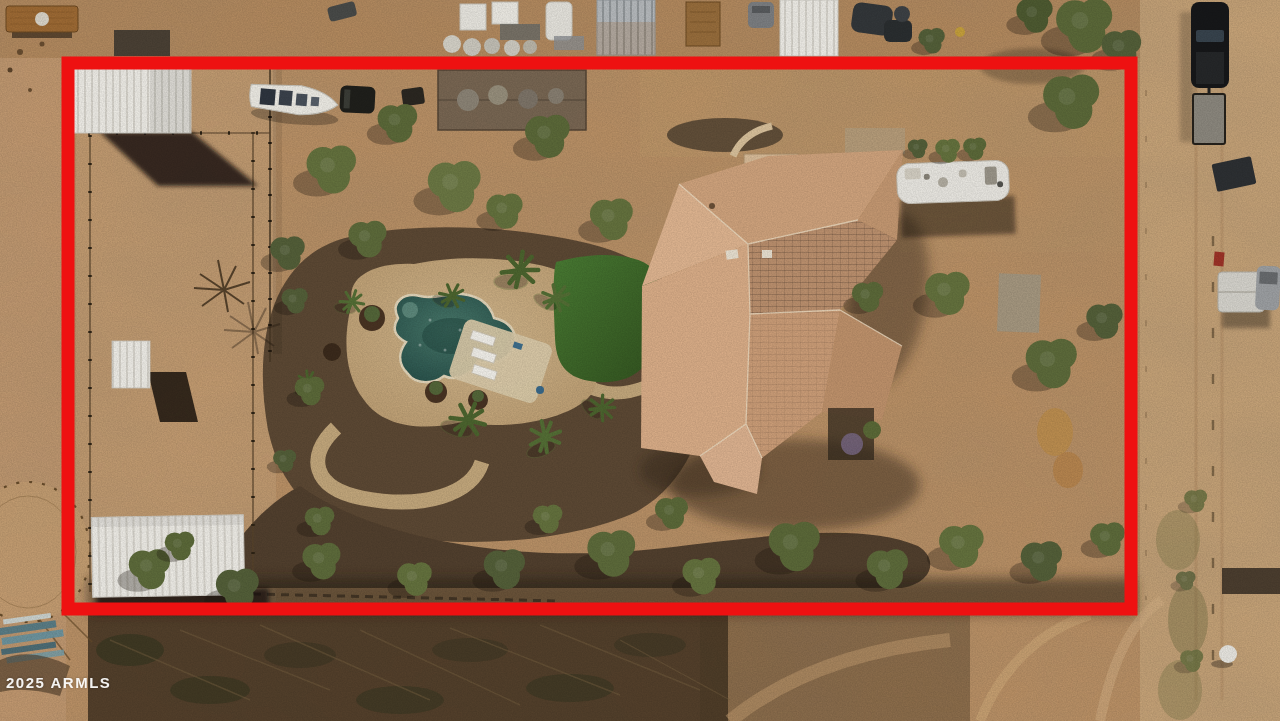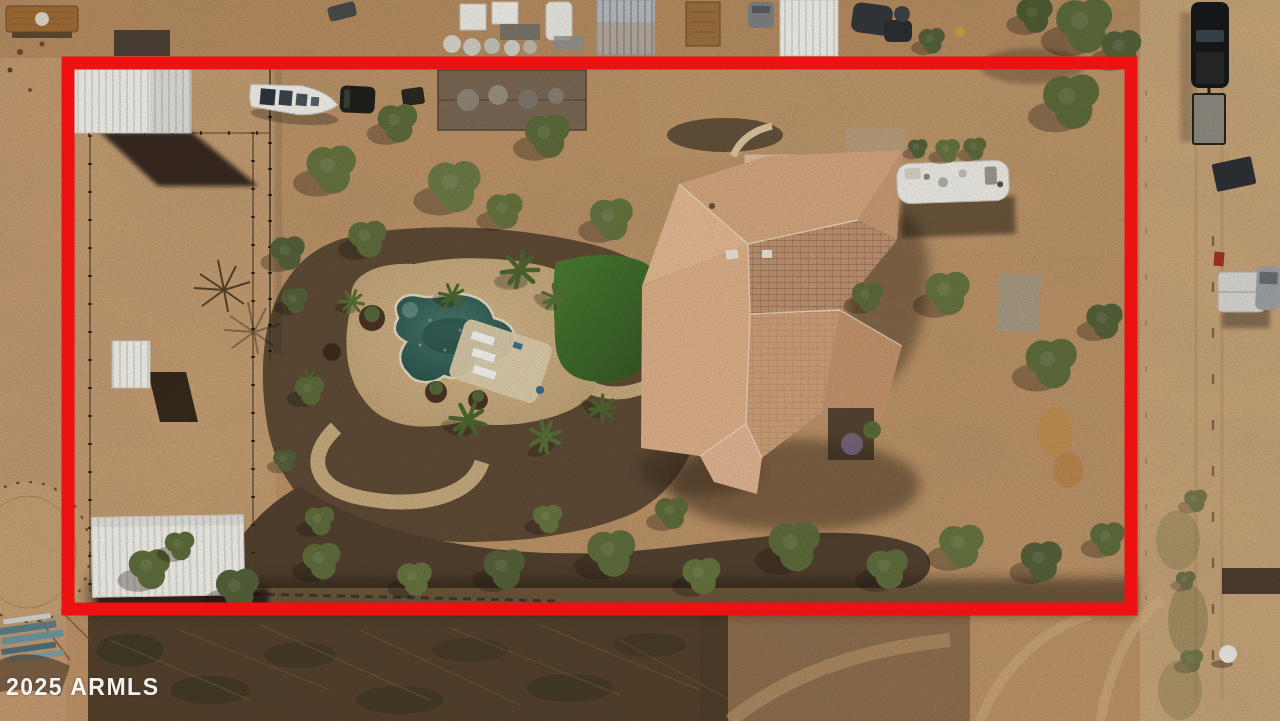--- a/index.html
+++ b/index.html
@@ -1,20 +1,20 @@
 <!DOCTYPE html>
 <html><head>
 <meta charset="utf-8">
 <style>
   html,body{margin:0;padding:0;background:#000;}
   .stage{position:relative;width:1280px;height:721px;overflow:hidden;font-family:"Liberation Sans",sans-serif;}
   .stage svg{position:absolute;left:0;top:0;display:block;}
   .watermark{
     position:absolute;left:6px;top:674px;
-    font-size:23px;font-weight:700;letter-spacing:1.5px;
+    font-size:15px;font-weight:700;letter-spacing:1.5px;
     color:#ffffff;opacity:.93;text-shadow:0 0 3px rgba(0,0,0,.35);
     user-select:none;
   }
 </style>
 </head>
 <body>
 
 <div class="stage">
 <svg width="1280" height="721" viewBox="0 0 1280 721" xmlns="http://www.w3.org/2000/svg">
   <defs>

